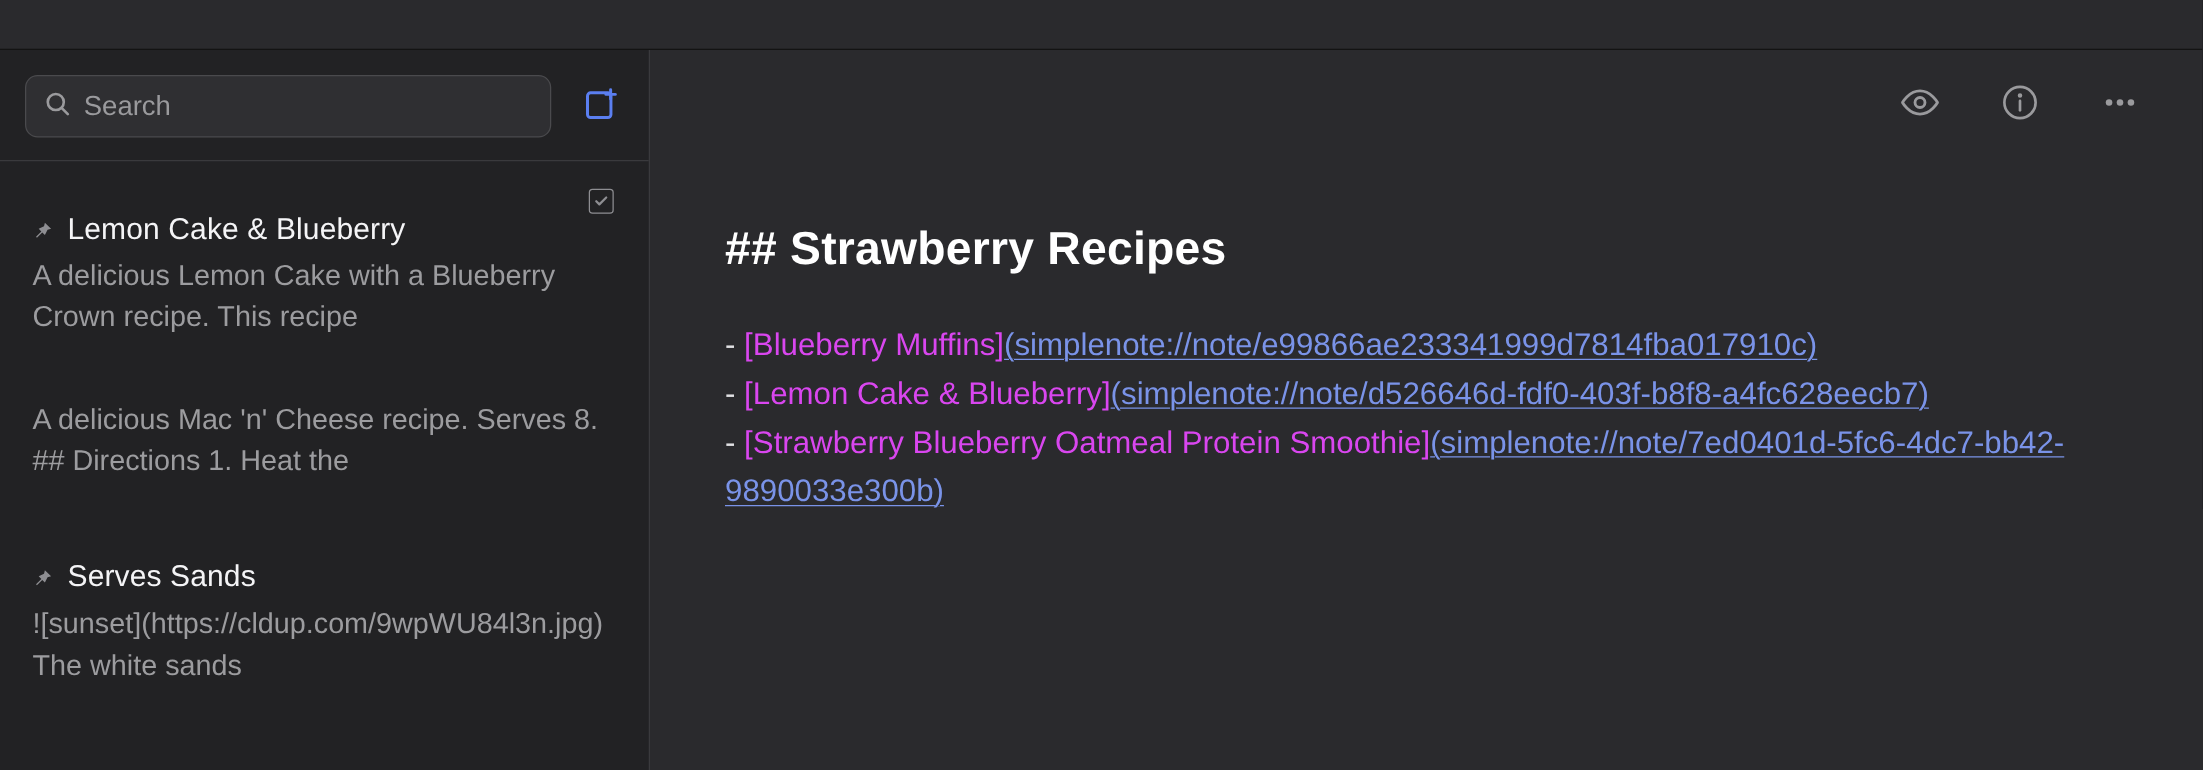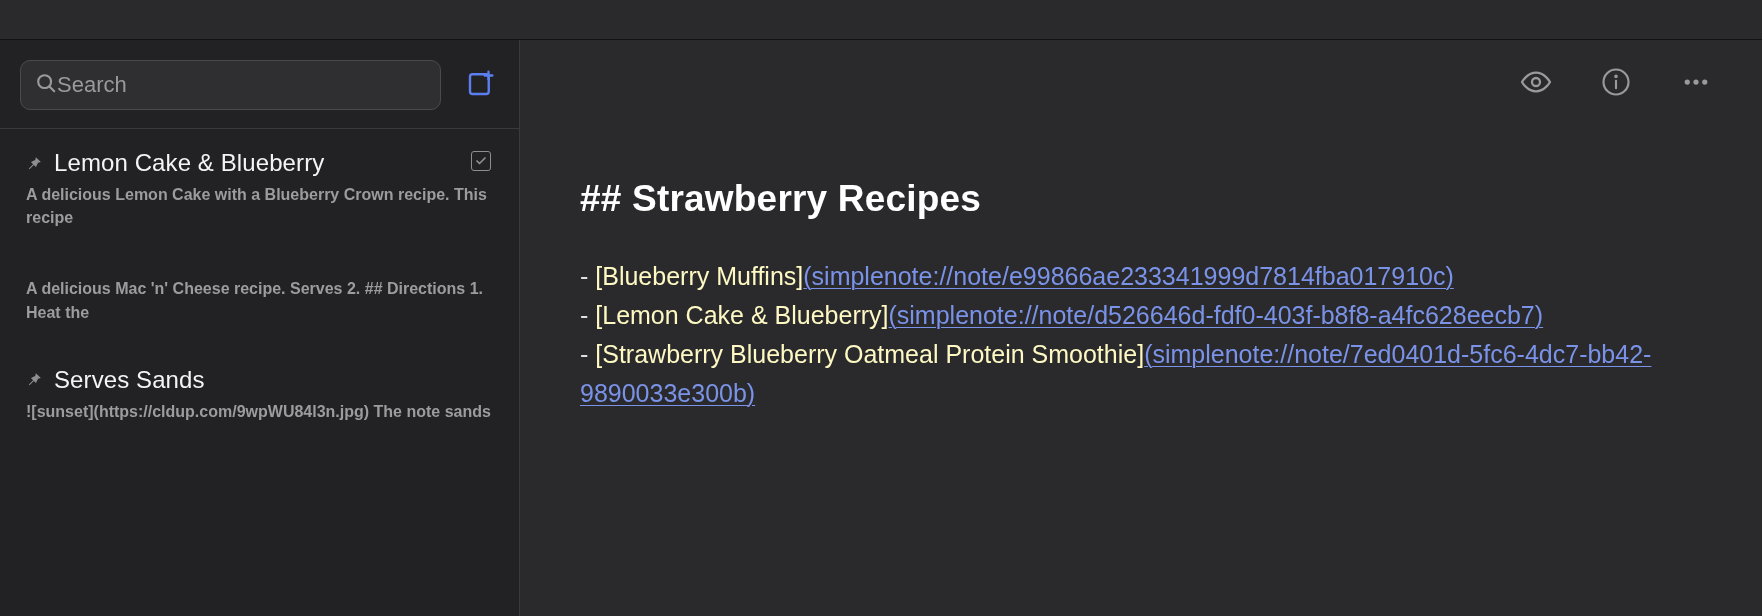--- a/index.html
+++ b/index.html
@@ -35,20 +35,21 @@
   }
   .search-wrap {
     flex: 1;
     display: flex;
     align-items: center;
     background: #2f2f32;
     border: 1px solid #4a4a4d;
     border-radius: 10px;
     height: 50px;
     padding: 0 14px;
+    gap: 10px;
   }
   .search-wrap svg { flex-shrink: 0; }
   .search-input {
     flex: 1;
     background: transparent;
     border: none;
     outline: none;
     color: #c6c6c8;
     font-size: 22px;
   }
@@ -62,40 +63,40 @@
   .note-list { flex: 1; overflow: hidden; }
   .note-item {
     padding: 20px 24px 22px 24px;
     cursor: pointer;
     position: relative;
   }
   .note-item-head {
     display: flex;
     align-items: center;
     gap: 10px;
+    margin-top: 21px;
   }
   .pin-icon {
     color: #8e8e92;
     flex-shrink: 0;
     width: 20px; height: 20px;
     display: flex; align-items: center; justify-content: center;
   }
   .note-title {
     font-size: 24px;
     font-weight: 500;
     color: #f4f4f6;
     letter-spacing: 0.1px;
   }
   .note-preview {
-    font-size: 16px;
+    font-size: 23px;
     color: #9c9c9f;
     margin-top: 6px;
     margin-left: 2px;
     line-height: 1.45;
-    font-weight: bold;
   }
   .badge-check {
     position: absolute;
     top: 22px;
     right: 28px;
     width: 20px; height: 20px;
     border: 1.5px solid #8e8e92;
     border-radius: 3px;
     display: flex; align-items: center; justify-content: center;
     color: #8e8e92;
@@ -130,21 +131,21 @@
     line-height: 1.55;
   }
   .editor-heading {
     font-size: 37px;
     font-weight: 700;
     color: #fff;
     margin-bottom: 30px;
     letter-spacing: 0.2px;
   }
   .editor-line { color: #e0e0e3; }
-  .md-link-label { color: #fef9c3; }
+  .md-link-label { color: #d946ef; }
   .md-link-url {
     color: #7a93e8;
     text-decoration: underline;
     text-decoration-thickness: 1px;
     text-underline-offset: 3px;
   }
 </style>
 </head>
 <body>
 
@@ -187,33 +188,33 @@
         </div>
         <div class="note-preview">A delicious Lemon Cake with a Blueberry Crown recipe. This recipe</div>
         <div class="badge-check">
           <svg width="12" height="12" viewBox="0 0 24 24" fill="none" stroke="#8e8e92" stroke-width="3.5" stroke-linecap="round" stroke-linejoin="round">
               <polyline points="4 12 9 17 20 6"></polyline>
             </svg>
         </div>
       </div>
 
       <div class="note-item">
-        <div class="note-preview">A delicious Mac 'n' Cheese recipe. Serves 2. ## Directions 1. Heat the</div>
+        <div class="note-preview">A delicious Mac 'n' Cheese recipe. Serves 8. ## Directions 1. Heat the</div>
       </div>
 
       <div class="note-item">
         <div class="note-item-head">
           <span class="pin-icon">
             <svg width="17" height="17" viewBox="0 0 24 24" fill="#8e8e92">
                 <path d="M14 3l7 7-4 1-3 6-3-3-6 6-1-1 6-6-3-3 6-3 1-4z"></path>
               </svg>
           </span>
           <span class="note-title">Serves Sands</span>
         </div>
-        <div class="note-preview">![sunset](https://cldup.com/9wpWU84l3n.jpg) The note sands</div>
+        <div class="note-preview">![sunset](https://cldup.com/9wpWU84l3n.jpg) The white sands</div>
       </div>
 
     </div>
   </aside>
 
   <main class="main">
     <div class="main-toolbar">
       <div class="tool-icon">
         <span>
           <svg width="32" height="32" viewBox="0 0 24 24" fill="none" stroke="#9a9a9d" stroke-width="1.7" stroke-linecap="round" stroke-linejoin="round">

